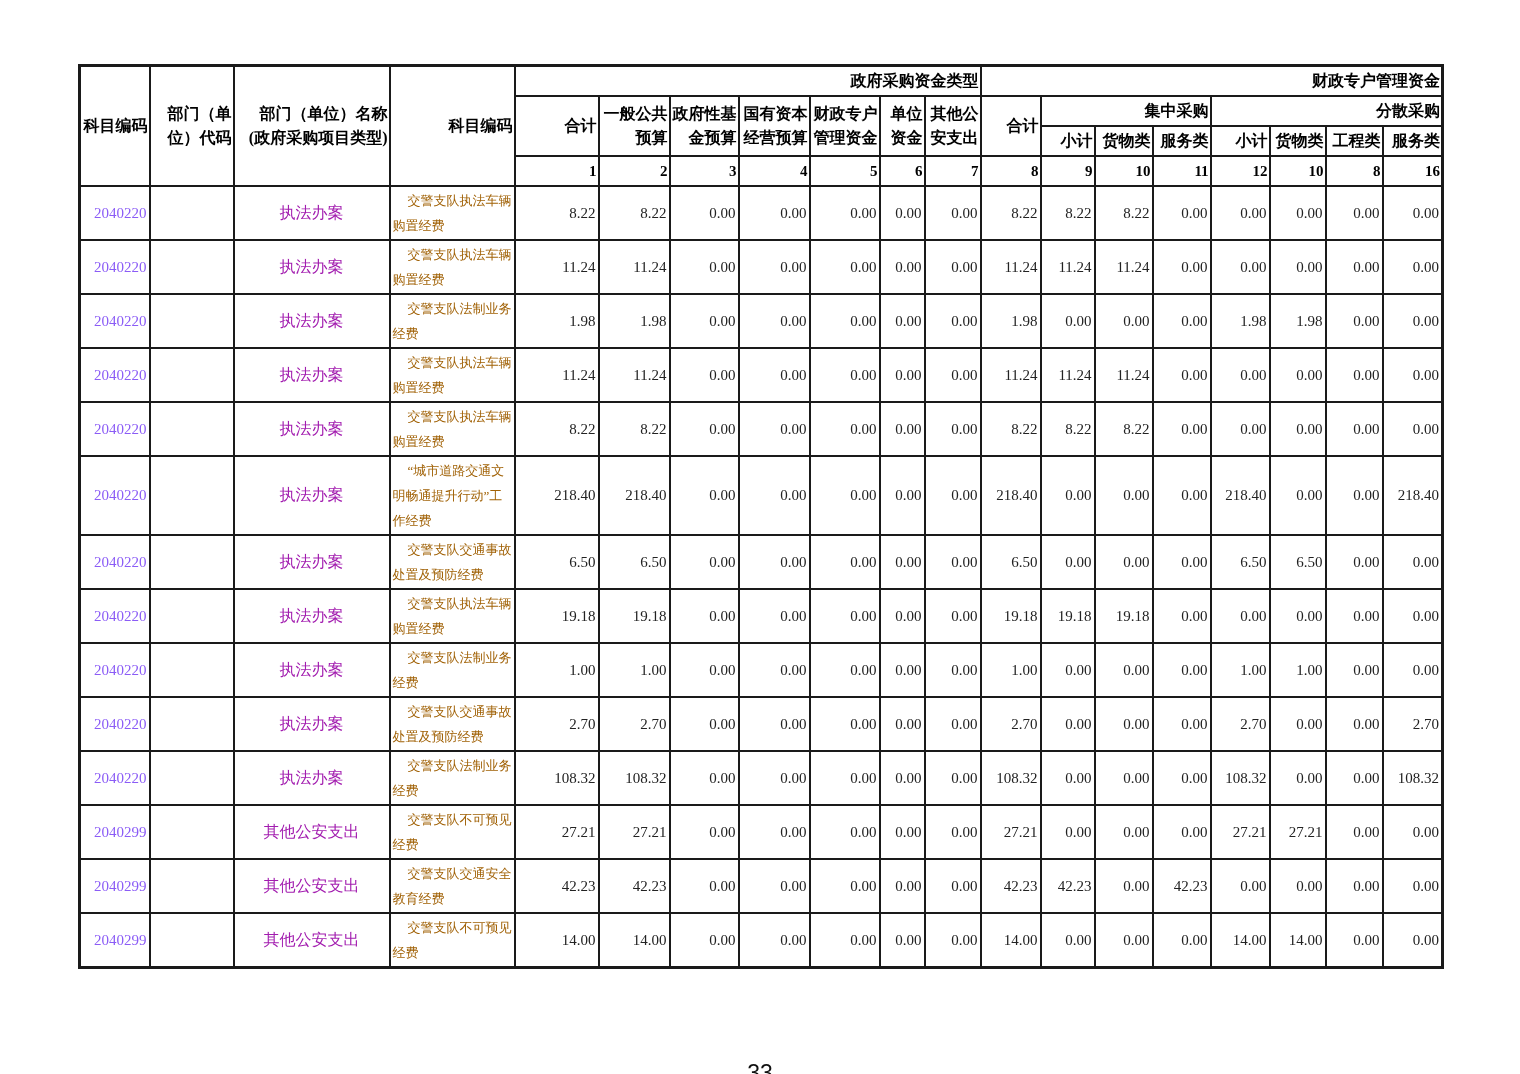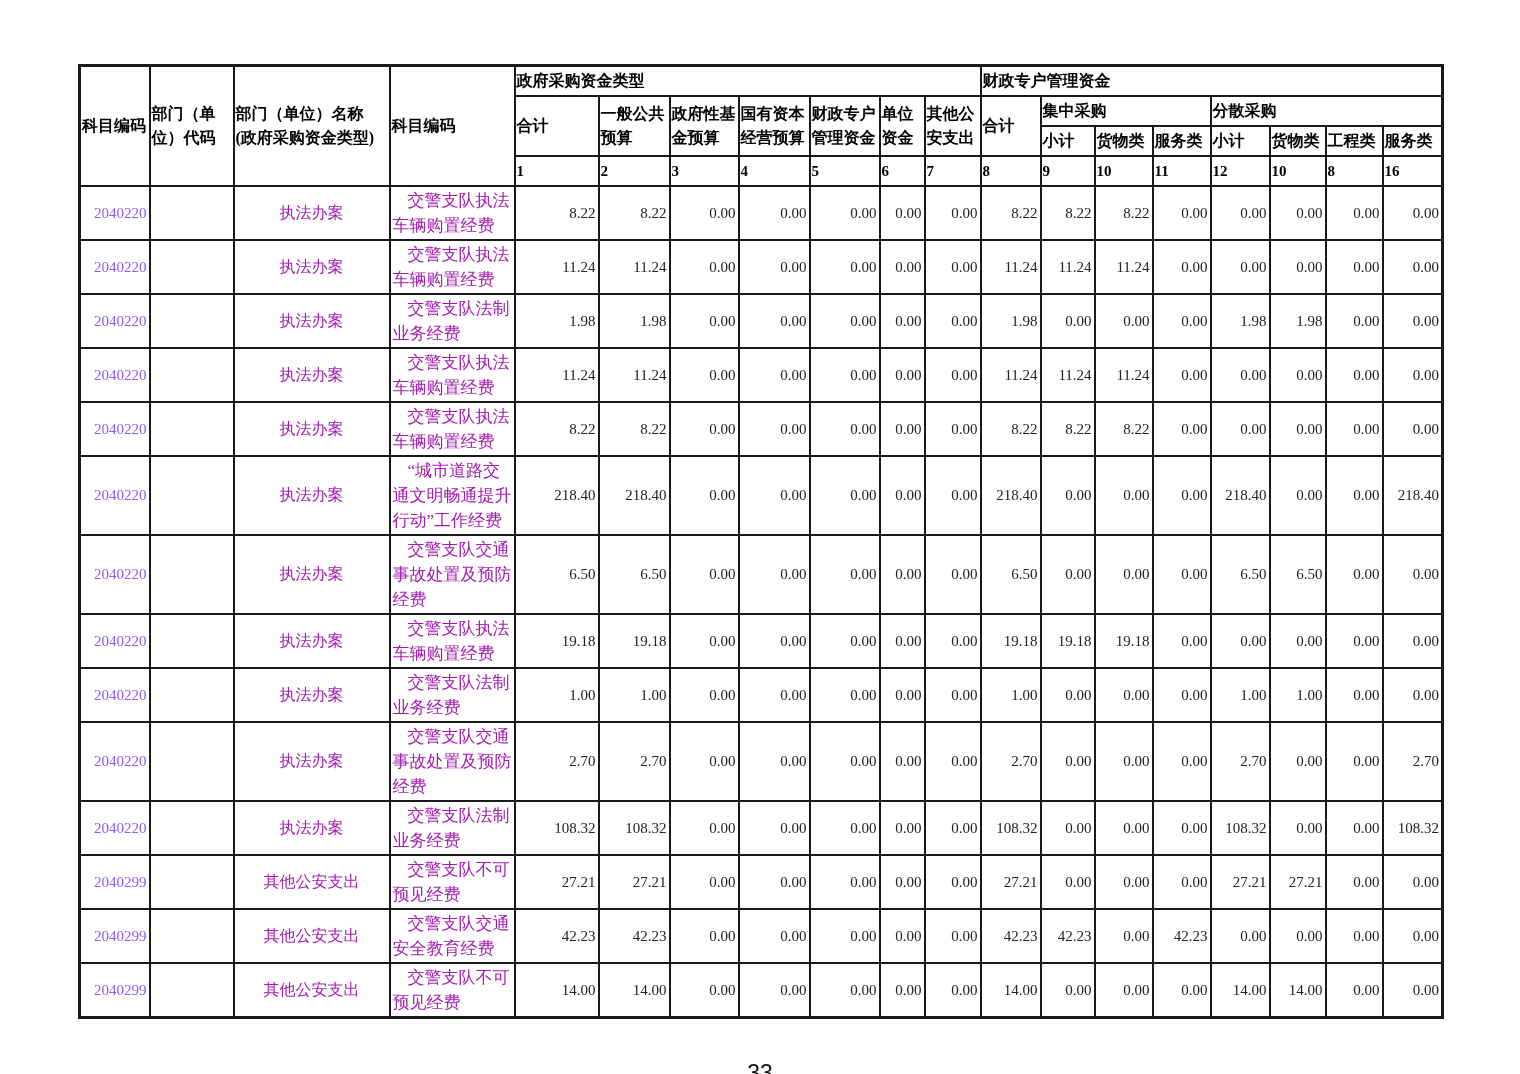--- a/index.html
+++ b/index.html
@@ -30,21 +30,21 @@
   table.budget th, table.budget td {
     border: 2px solid #1a1a1a;
     padding: 1px 2px;
     overflow: hidden;
     word-break: break-all;
   }
   table.budget th {
     font-weight: bold;
     font-size: 16px;
     line-height: 24px;
-    text-align: left;
+    text-align: right;
     vertical-align: middle;
     padding: 2px 1px;
     margin-left: 41px;
   }
   tr.hr1 { height: 29px; }
   tr.hr2 { height: 26px; }
   tr.hr3 { height: 26px; }
   tr.hr4 { height: 27px; }
   tr.hr4 th { font-size: 15px; }
   tr.data-row { height: 52px; }
@@ -56,23 +56,23 @@
   }
   td.deptcode-cell { vertical-align: middle; }
   td.deptname-cell {
     text-align: center;
     font-size: 16px;
     color: #a21caf;
     vertical-align: middle;
   }
   td.project-cell {
     text-align: left;
-    font-size: 17px;
+    font-size: 13px;
     line-height: 25px;
-    color: #a21caf;
+    color: #a16207;
     vertical-align: middle;
     text-indent: 15px;
     padding: 0 1px;
   }
   td.value-cell {
     text-align: right;
     font-size: 15px;
     color: #222;
     vertical-align: middle;
     padding-right: 5px;
@@ -116,21 +116,21 @@
         <col style="width:56px">
         <col style="width:57px">
         <col style="width:60px">
     </colgroup>
     <thead>
       <tr class="hr1">
         <th rowspan="4">科目编码</th>
         <th rowspan="4">部门（单位）代码</th>
         <th rowspan="4" class="name-col">
           <span class="two-line">部门（单位）名称</span>
-          <span class="two-line">(政府采购资金类型)</span>
+          <span class="two-line">(政府采购项目类型)</span>
         </th>
         <th rowspan="4">科目编码</th>
         <th colspan="7">政府采购资金类型</th>
         <th colspan="8">财政专户管理资金</th>
       </tr>
       <tr class="hr2">
         <th rowspan="2">合计</th>
         <th rowspan="2">一般公共预算</th>
         <th rowspan="2">政府性基金预算</th>
         <th rowspan="2">国有资本经营预算</th>

